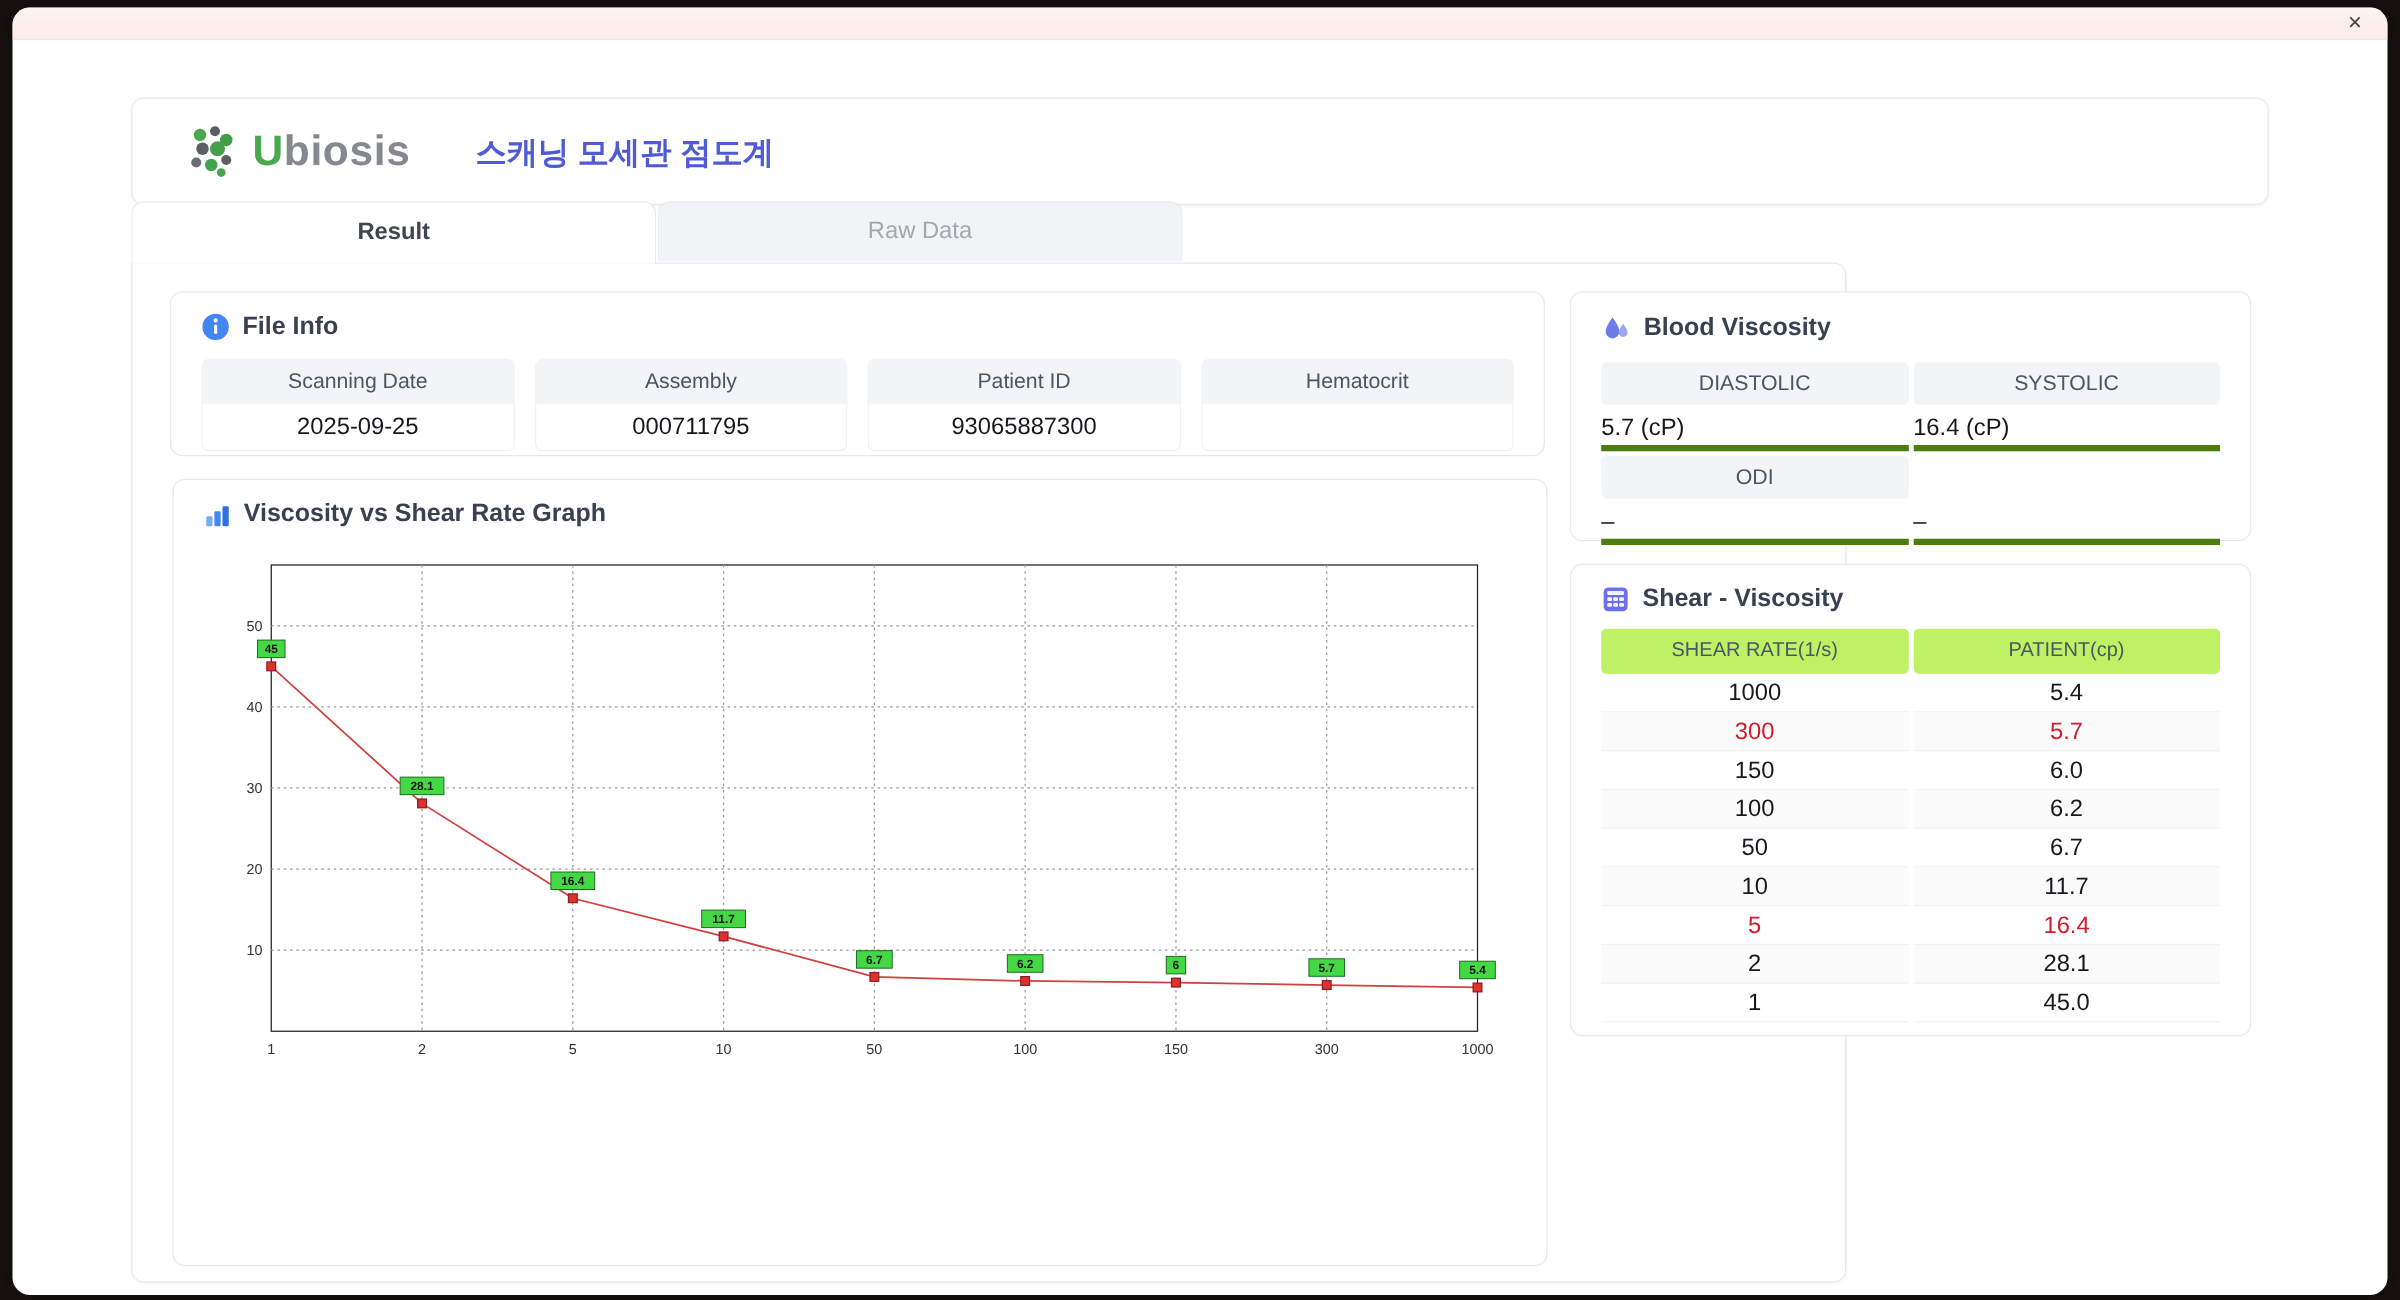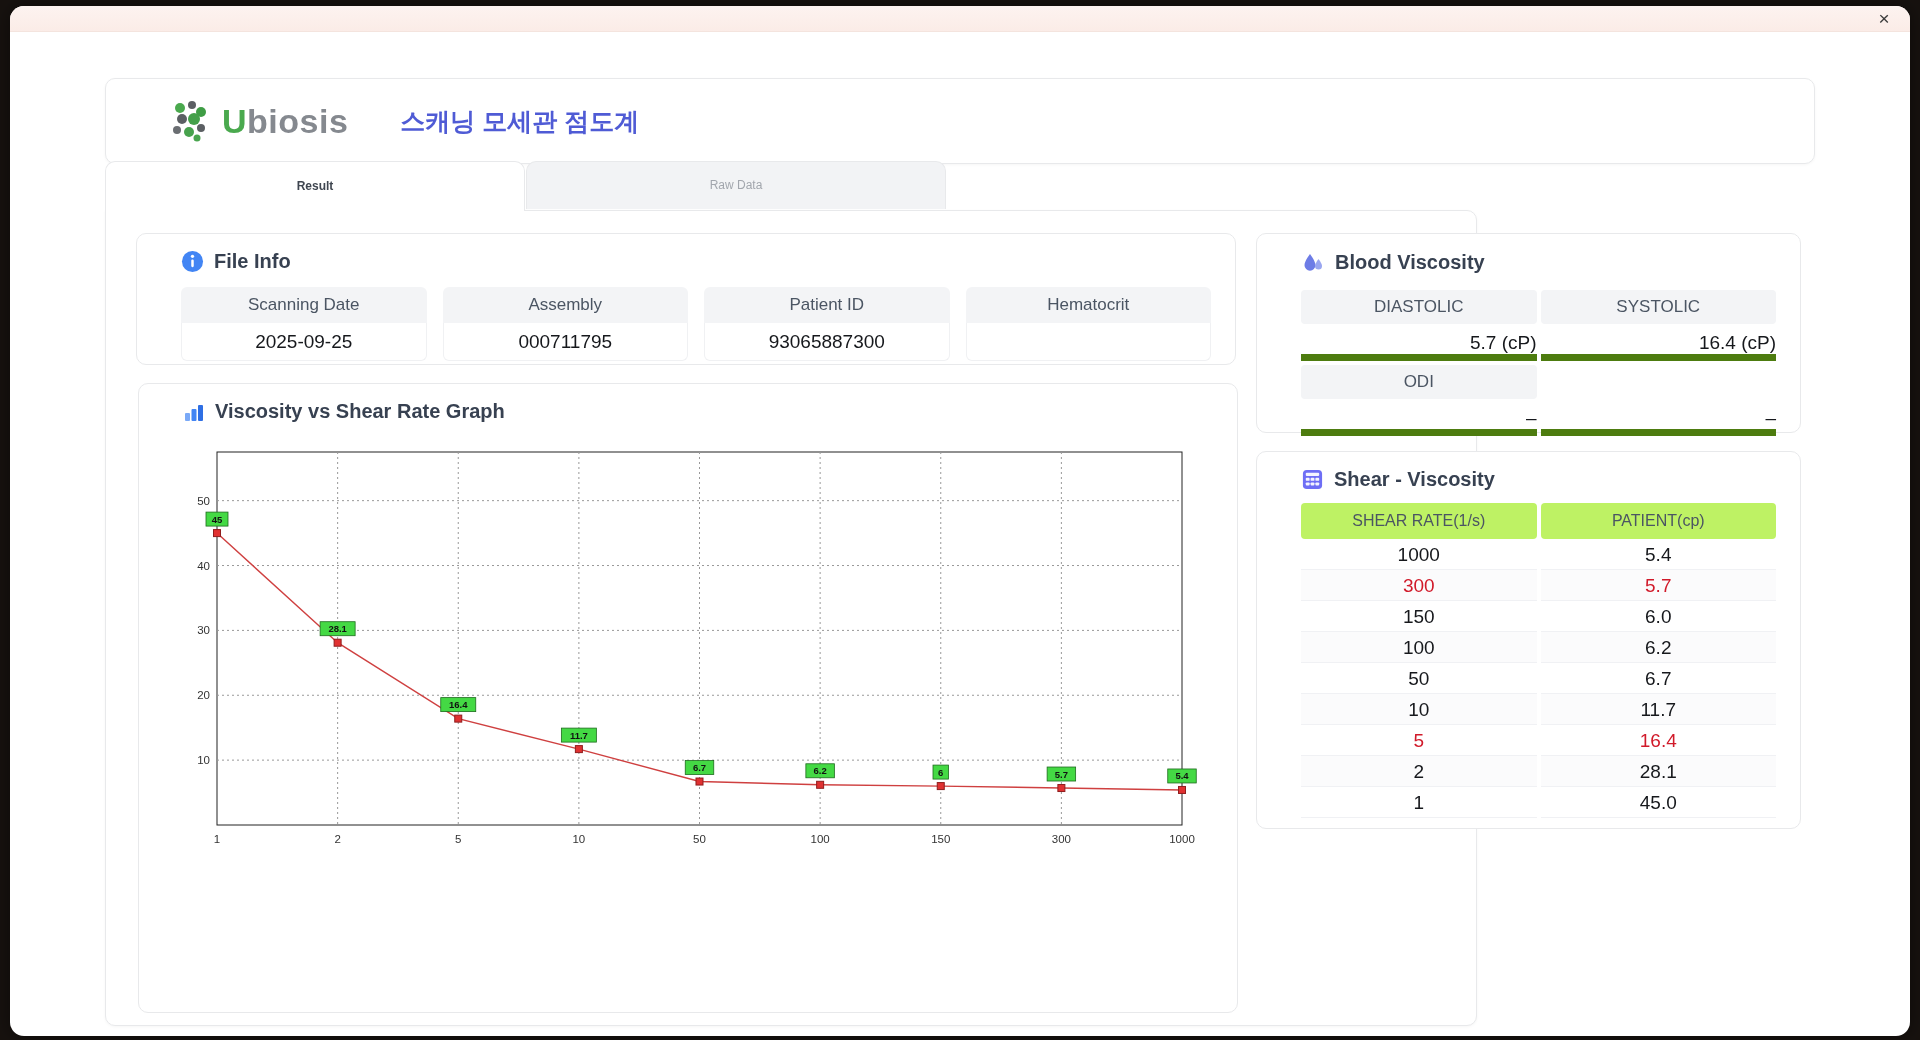--- a/index.html
+++ b/index.html
@@ -9,31 +9,31 @@
   .window { position:absolute; left:10px; top:6px; width:1900px; height:1030px;
             background:#ffffff; border-radius:14px; overflow:hidden;
             box-shadow:0 0 18px rgba(0,0,0,.45); }
 
   .titlebar { position:absolute; left:0; top:0; width:100%; height:26px;
               background:linear-gradient(180deg,#fdf3f0 0%,#fbece7 100%);
               border-bottom:1px solid #f4e4de; }
   .close-btn { position:absolute; right:14px; top:1px; width:24px; height:24px;
                font-size:19px; line-height:24px; text-align:center; color:#3c3c3c; cursor:pointer; }
 
-  .card { position:absolute; background:#fff; border:1px solid #e8e9eb; border-radius:10px;padding-left:20px; }
+  .card { position:absolute; background:#fff; border:1px solid #e8e9eb; border-radius:10px; }
 
   .header-card { left:95px; top:72px; width:1710px; height:86px;
                  box-shadow:0 1px 3px rgba(0,0,0,.04); display:flex; align-items:center; }
   .logo-wrap { display:flex; align-items:center; gap:8px; margin-left:42px; }
   .logo-text { font-size:34px; font-weight:bold; color:#85898f; letter-spacing:.5px; }
   .logo-text .logo-u { color:#4aa94e; }
   .app-title { margin-left:52px; font-size:25px; font-weight:bold; color:#4f5bd5; }
 
   .tab { position:absolute; text-align:center; border:1px solid #e8e9eb; border-bottom:none;
-         border-radius:10px 10px 0 0; font-size:12px; cursor:pointer; }
+         border-radius:10px 10px 0 0; font-size:19px; cursor:pointer; }
   .tab-active { left:95px; top:155px; width:420px; height:50px; line-height:48px;
                 background:#fff; color:#3f4650; font-weight:bold; z-index:3; }
   .tab-inactive { left:516px; top:155px; width:420px; height:48px; line-height:46px;
                   background:#f2f3f5; color:#a2a6ad; z-index:1; }
 
   .content-card { position:absolute; left:95px; top:204px; width:1372px; height:816px;
                   background:#fff; border:1px solid #e8e9eb; border-radius:0 10px 10px 10px;
                   box-shadow:0 1px 3px rgba(0,0,0,.04); z-index:2; }
 
   .card-title-row { display:flex; align-items:center; gap:10px; padding:16px 24px 10px 24px; }
@@ -53,22 +53,22 @@
   .chart-box { position:absolute; left:28px; top:56px; }
 
   
   .bv-card { left:1150px; top:22px; width:545px; height:200px; }
   .sv-card { left:1150px; top:240px; width:545px; height:378px; }
 
   .mini-table { padding:2px 24px 0 24px; }
   .mt-row { display:grid; grid-template-columns:1fr 1fr; column-gap:4px; }
   .mt-head { background:#f3f4f6; border-radius:4px; height:34px; line-height:34px;
              text-align:center; font-size:17px; color:#4b5563; margin-top:4px; }
-  .mt-val { height:37px; line-height:37px; text-align:right; font-size:19px; color:#16181c;
-            border-bottom:7px solid #4d7c0f; }
+  .mt-val { height:37px; line-height:37px; text-align:left; font-size:19px; color:#16181c;
+            border-bottom:5px solid #4d7c0f; }
 
   .sv-head { background:#bef264; border-radius:4px; height:36px; line-height:36px;
              text-align:center; font-size:16px; color:#4b5563; }
   .sv-row { display:grid; grid-template-columns:1fr 1fr; column-gap:4px; }
   .sv-cell { height:31px; line-height:31px; text-align:center; font-size:19px; color:#16181c;
              border-bottom:1px solid #f0f1f4; }
   .sv-row.alt .sv-cell { background:#fbfbfc; }
   .sv-row.red .sv-cell { color:#d11a2a; }
 
   .icon { display:inline-flex; align-items:center; justify-content:center; }

